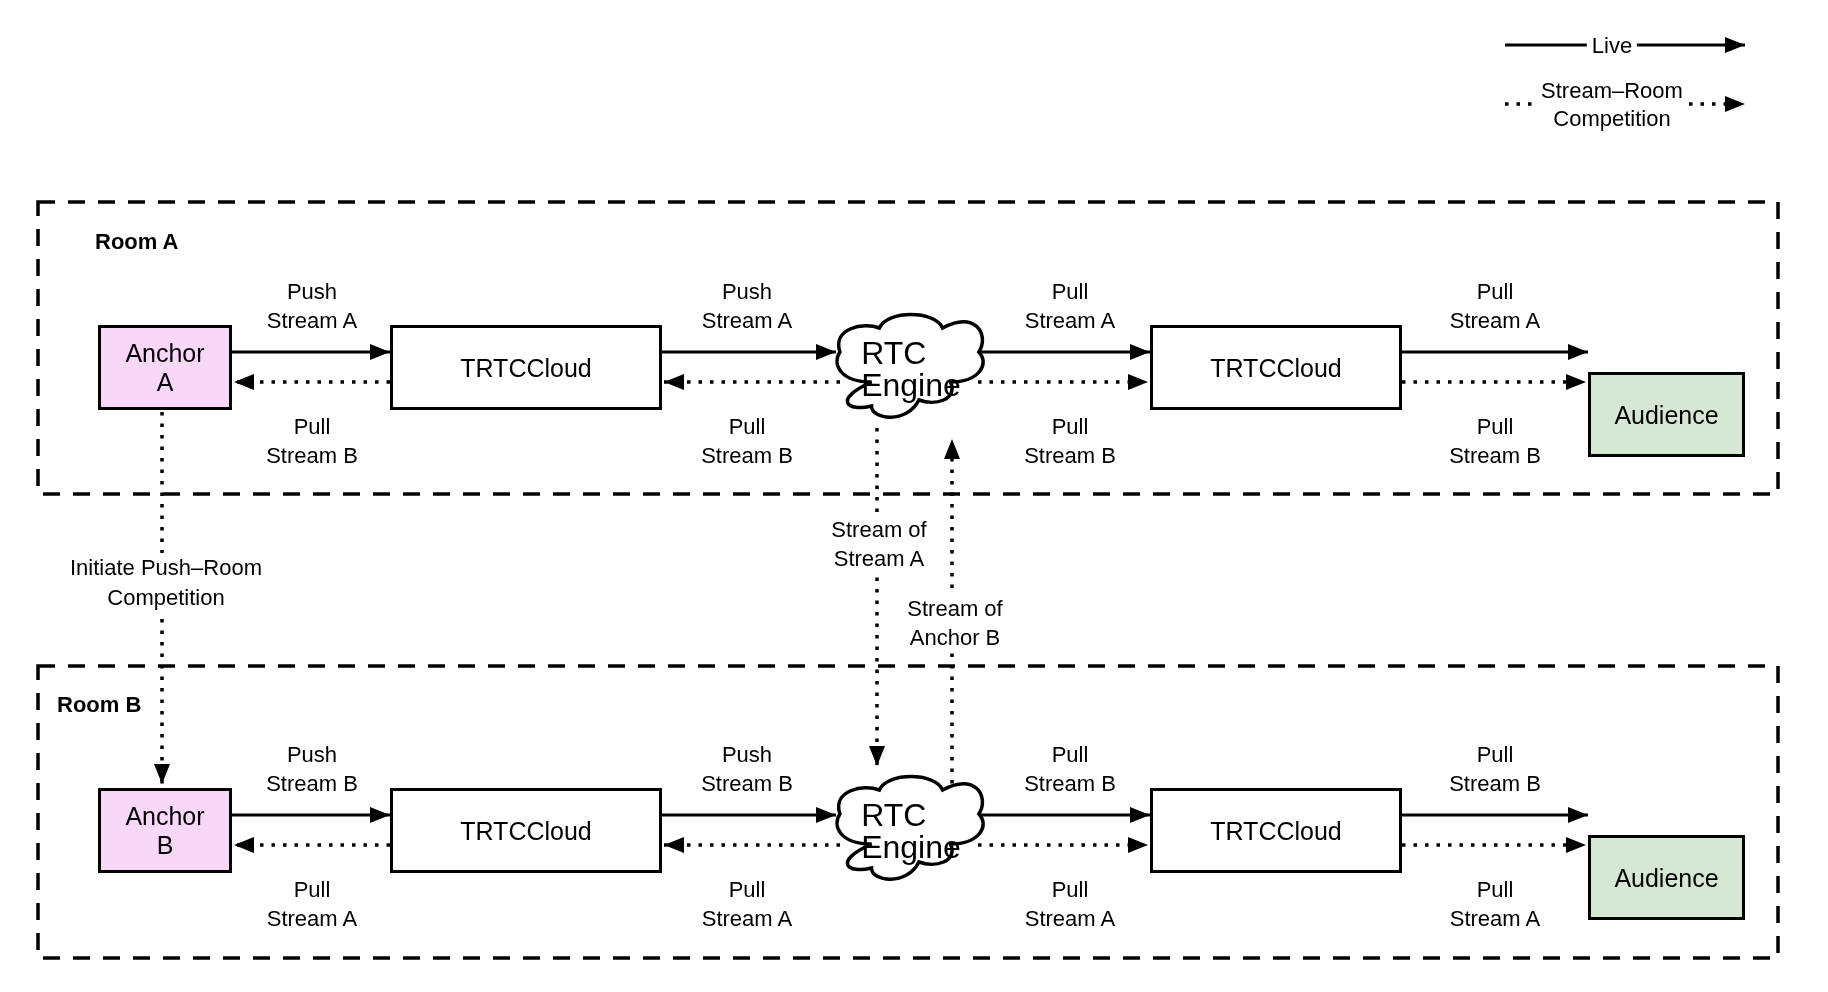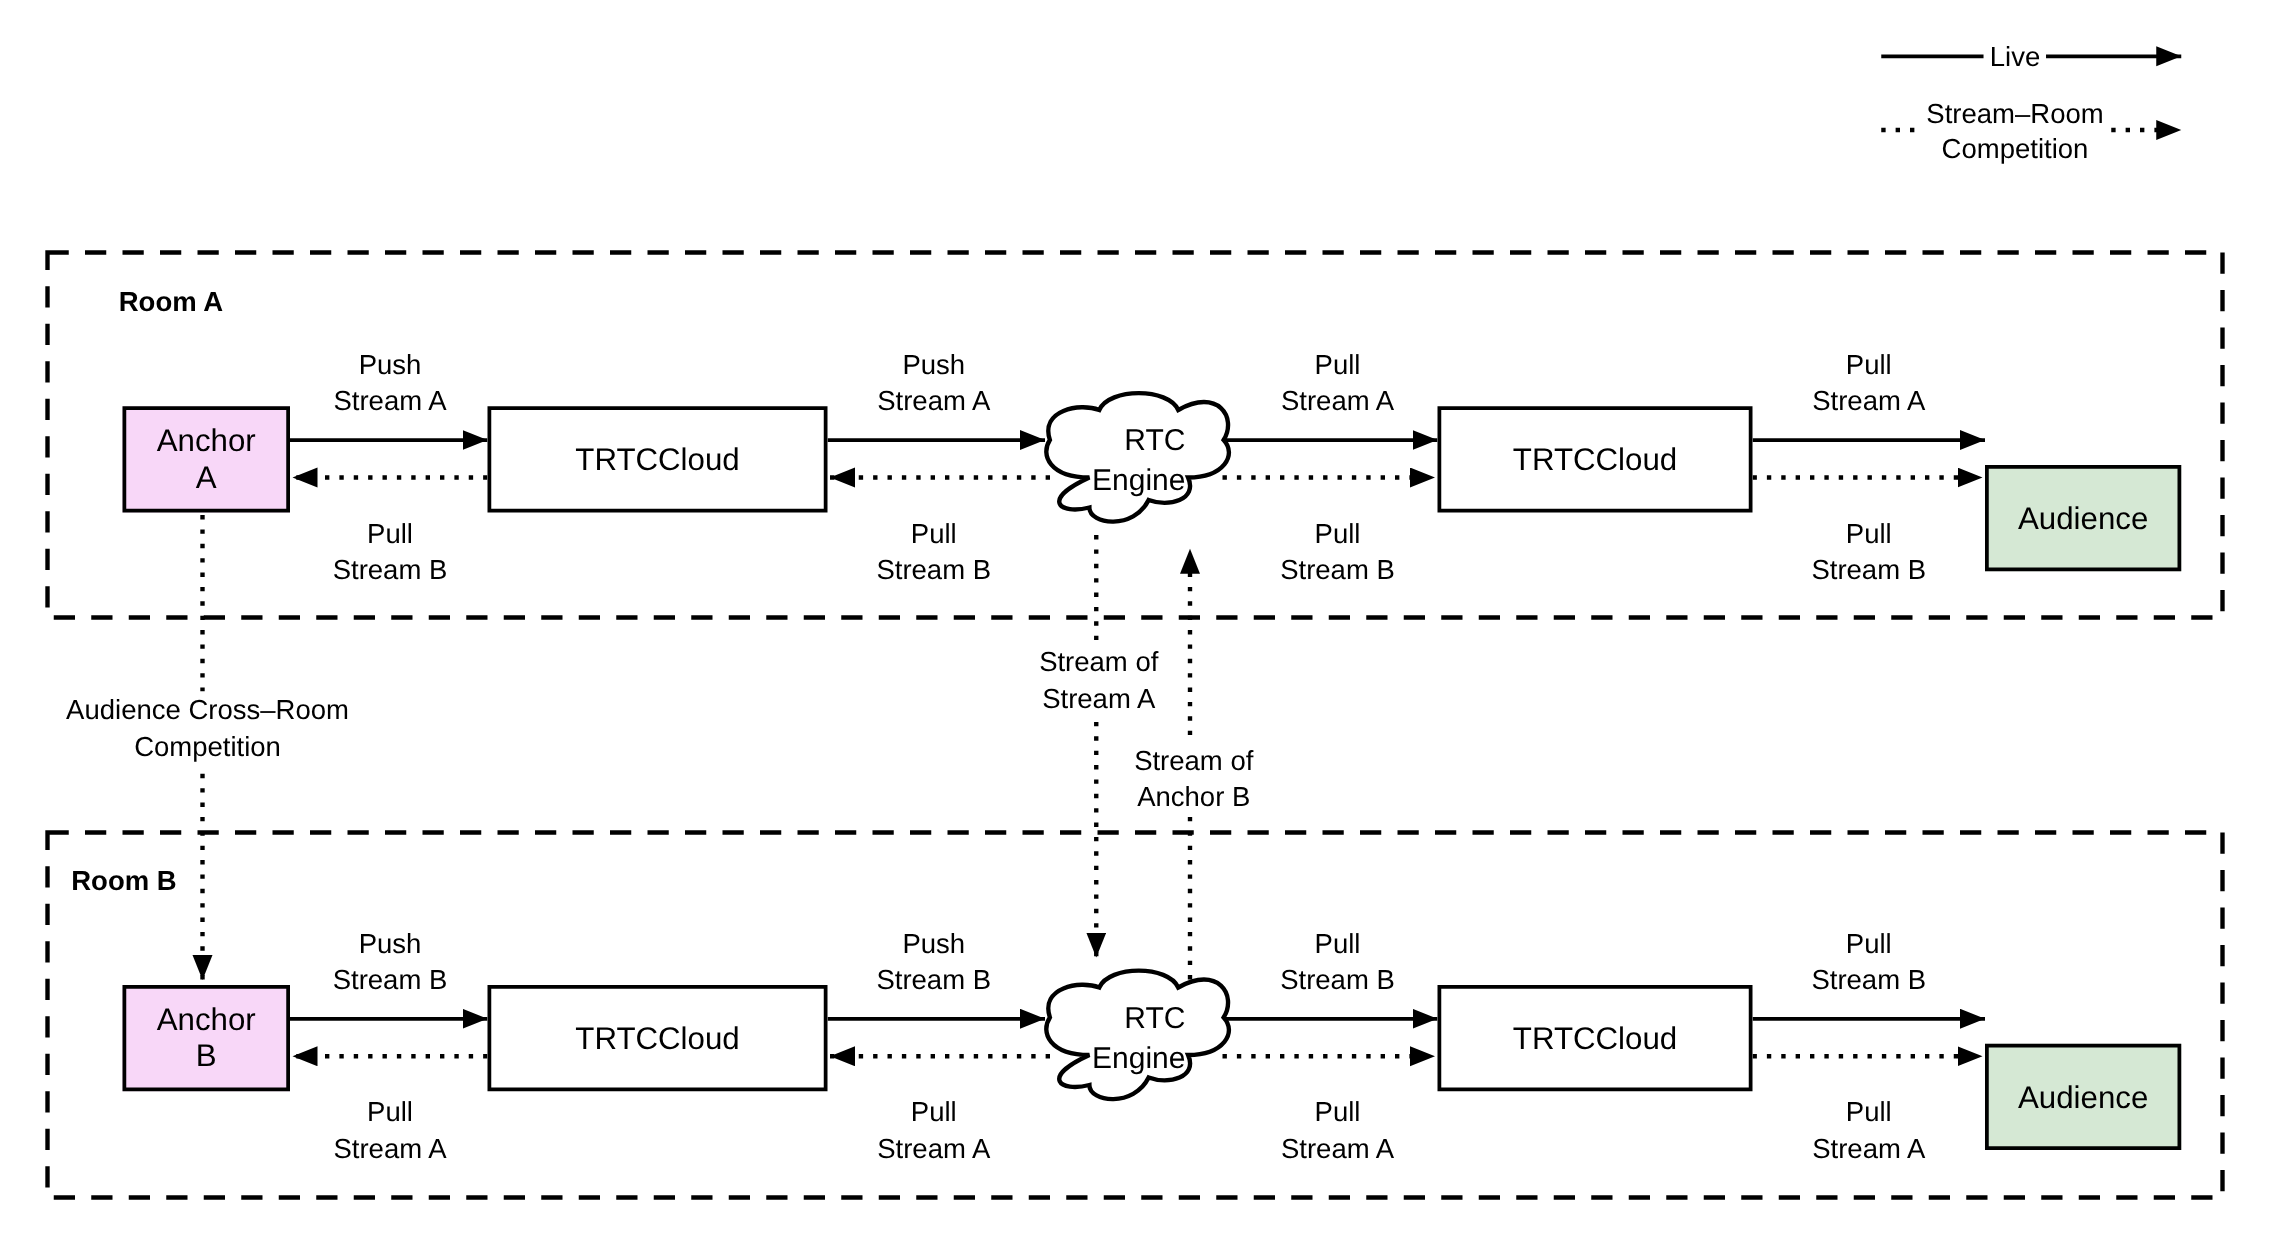--- a/index.html
+++ b/index.html
@@ -33,22 +33,22 @@
   .lbl.halo{background:#fff;padding:0 5px;}
   .room-title{
     position:absolute;z-index:3;
     transform:translateY(-50%);
     font-size:22px;font-weight:bold;
     white-space:nowrap;
   }
   .cloud-lbl{
     position:absolute;z-index:3;
     transform:translate(-50%,-50%);
-    text-align:right;
-    font-size:24px;line-height:32px;
+    text-align:left;
+    font-size:32px;line-height:32px;
     white-space:nowrap;
   }
 </style>
 </head>
 <body>
 
 <div id="canvas" style="--anchor-fill: #f8d7f8; --audience-fill: #d5e8d4; --node-fill: #ffffff; color: rgb(0, 0, 0);">
 
   <svg id="diagram-svg" width="1828" height="992" viewBox="0 0 1828 992">
     <defs>
@@ -101,21 +101,21 @@
 
   <div class="lbl halo" style="left:1612px;top:45px;">
     <div>Live</div>
   </div>
   <div class="lbl halo" style="left:1612px;top:105px;line-height:28px;">
     <div>Stream–Room</div>
     <div>Competition</div>
   </div>
 
   <div class="lbl halo" style="left:166px;top:583px;line-height:30px;">
-    <div>Audience Cross–Room</div>
+    <div>Initiate Push–Room</div>
     <div>Competition</div>
   </div>
   <div class="lbl halo" style="left:879px;top:544px;">
     <div>Stream of</div>
     <div>Stream A</div>
   </div>
   <div class="lbl halo" style="left:955px;top:623px;">
     <div>Stream of</div>
     <div>Anchor B</div>
   </div>

